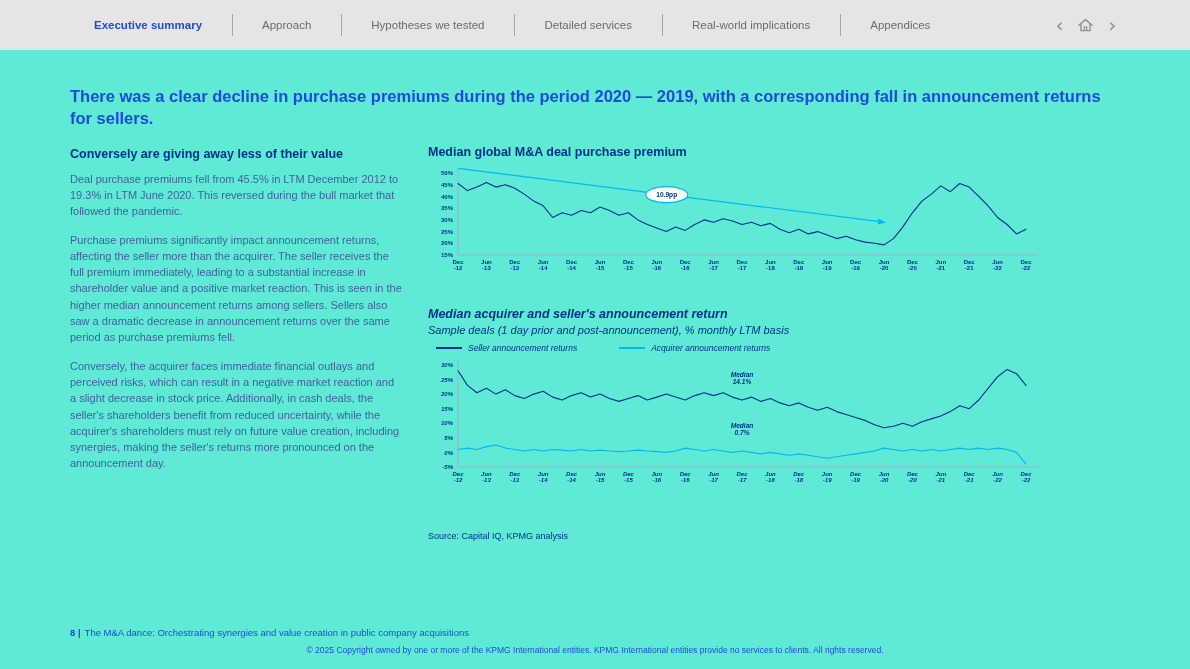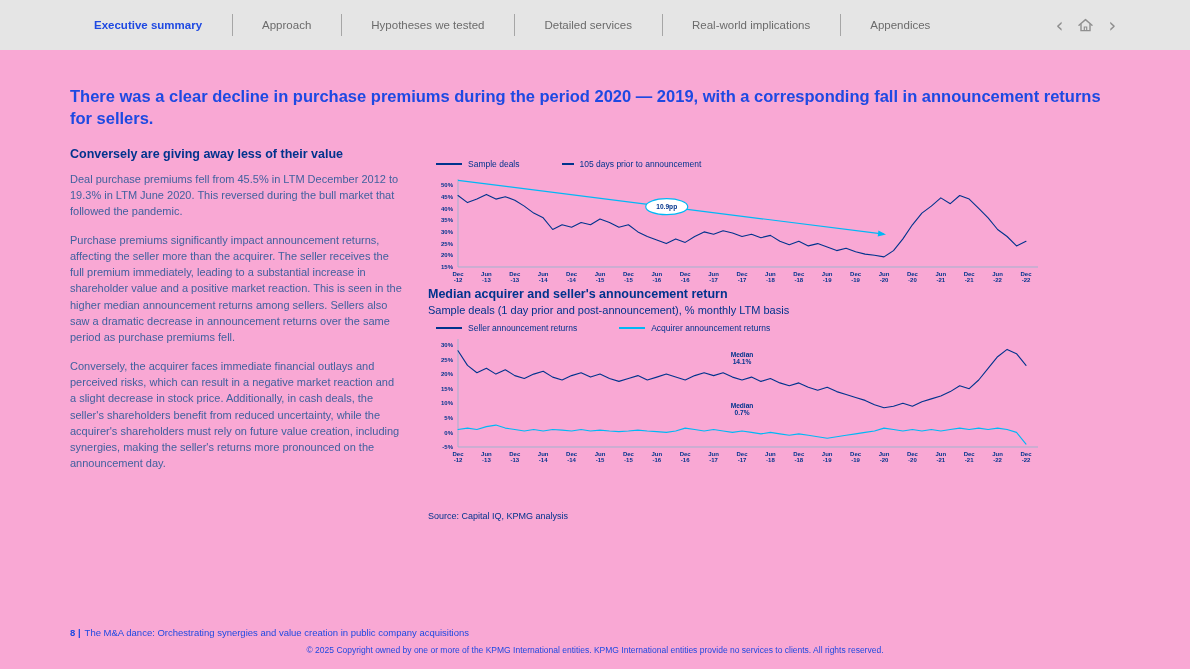--- a/index.html
+++ b/index.html
@@ -2,21 +2,21 @@
 <html><head>
 <meta charset="utf-8">
 <style>
   :root{
     --accent:#1e49e2; --navy:#00338d; --cyan:#00b8f5;
     --body_text:#41619f; --nav_background:#e5e5e5; --tab_gray:#6b6b6b;
   }
   *{margin:0;padding:0;box-sizing:border-box;}
   html,body{width:1190px;height:669px;}
   body{font-family:"Liberation Sans",sans-serif;background:#fff;}
-  .page{position:relative;width:1190px;height:669px;overflow:hidden;background:#f9a8d4;}
+  .page{position:relative;width:1190px;height:669px;overflow:hidden;background:#5eead4;}
 
   
   .topnav{position:absolute;top:0;left:0;width:100%;height:50px;background:var(--nav_background);display:flex;align-items:center;}
   .tabs{display:flex;align-items:stretch;height:100%;margin-left:64px;}
   .tab{position:relative;display:flex;align-items:center;padding:0 30px;font-size:11.5px;color:var(--tab_gray);cursor:pointer;white-space:nowrap;}
   .tab.active{color:var(--accent);font-weight:bold;}
   .tab+.tab::before{content:"";position:absolute;left:0;top:14px;height:22px;width:1px;background:#a6a6a6;}
   .nav-controls{margin-left:auto;margin-right:72px;display:flex;align-items:center;gap:12px;}
   .chev{font-size:19px;color:#8f8f8f;line-height:1;cursor:pointer;padding:0 2px;font-family:"DejaVu Sans",sans-serif;}
   .home-btn{display:flex;align-items:center;cursor:pointer;}
@@ -33,21 +33,21 @@
   .chart-title{font-size:12.5px;color:var(--navy);font-weight:bold;}
   .chart-subtitle{font-size:11px;color:var(--navy);margin-top:3px;}
   .legend{display:flex;align-items:center;font-size:8.5px;color:var(--navy);}
   .legend.first{margin:14px 0 2px 8px;}
   .legend.second{margin:7px 0 2px 8px;}
   .legend-item{display:flex;align-items:center;margin-right:42px;}
   .swatch{height:2px;background:var(--navy);margin-right:6px;flex:none;}
   .swatch.long{width:26px;}
   .swatch.short{width:12px;}
   .swatch.cyan{background:var(--cyan);width:26px;}
-  .chart-block.second{}
+  .chart-block.second{margin-top:32px;font-style:italic;}
   svg{display:block;}
   svg text{font-family:"Liberation Sans",sans-serif;}
   .tick{font-size:6px;fill:var(--navy);font-weight:bold;}
   .annot{font-size:6.6px;fill:var(--navy);font-weight:bold;}
 
   .source-line{margin-top:42px;font-size:9px;color:var(--navy);}
   .source-line b{font-weight:normal;}
 
   .footline{position:absolute;left:70px;bottom:31px;font-size:9.5px;color:var(--accent);}
   .footline .pageno{font-weight:bold;margin-right:4px;}
@@ -88,30 +88,21 @@
       <section class="left-col">
         <h2 class="left-heading">Conversely are giving away less of their value</h2>
         <p class="body-p">Deal purchase premiums fell from 45.5% in LTM December 2012 to 19.3% in LTM June 2020. This reversed during the bull market that followed the pandemic.</p>
         <p class="body-p">Purchase premiums significantly impact announcement returns, affecting the seller more than the acquirer. The seller receives the full premium immediately, leading to a substantial increase in shareholder value and a positive market reaction. This is seen in the higher median announcement returns among sellers. Sellers also saw a dramatic decrease in announcement returns over the same period as purchase premiums fell.</p>
         <p class="body-p">Conversely, the acquirer faces immediate financial outlays and perceived risks, which can result in a negative market reaction and a slight decrease in stock price. Additionally, in cash deals, the seller's shareholders benefit from reduced uncertainty, while the acquirer's shareholders must rely on future value creation, including synergies, making the seller's returns more pronounced on the announcement day.</p>
       </section>
 
       <section class="right-col">
 
         <div class="chart-block first">
-          <div class="legend first">
-            <span class="legend-item">
-              <span class="swatch long"></span>
-              <span>Sample deals</span>
-            </span>
-            <span class="legend-item">
-              <span class="swatch short"></span>
-              <span>105 days prior to announcement</span>
-            </span>
-          </div>
+          <h3 class="chart-title">Median global M&amp;A deal purchase premium</h3>
           <svg id="chart1-svg" width="660" height="116">
               <line x1="30" y1="8" x2="30" y2="96" stroke="#9fb3cf" stroke-width="1"></line>
               <line x1="30" y1="96" x2="610" y2="96" stroke="#9fb3cf" stroke-width="1"></line>
               <text x="25" y="16.2" text-anchor="end" class="tick">50%</text>
               <text x="25" y="27.914285714285715" text-anchor="end" class="tick">45%</text>
               <text x="25" y="39.62857142857143" text-anchor="end" class="tick">40%</text>
               <text x="25" y="51.34285714285714" text-anchor="end" class="tick">35%</text>
               <text x="25" y="63.05714285714286" text-anchor="end" class="tick">30%</text>
               <text x="25" y="74.77142857142857" text-anchor="end" class="tick">25%</text>
               <text x="25" y="86.48571428571428" text-anchor="end" class="tick">20%</text>

